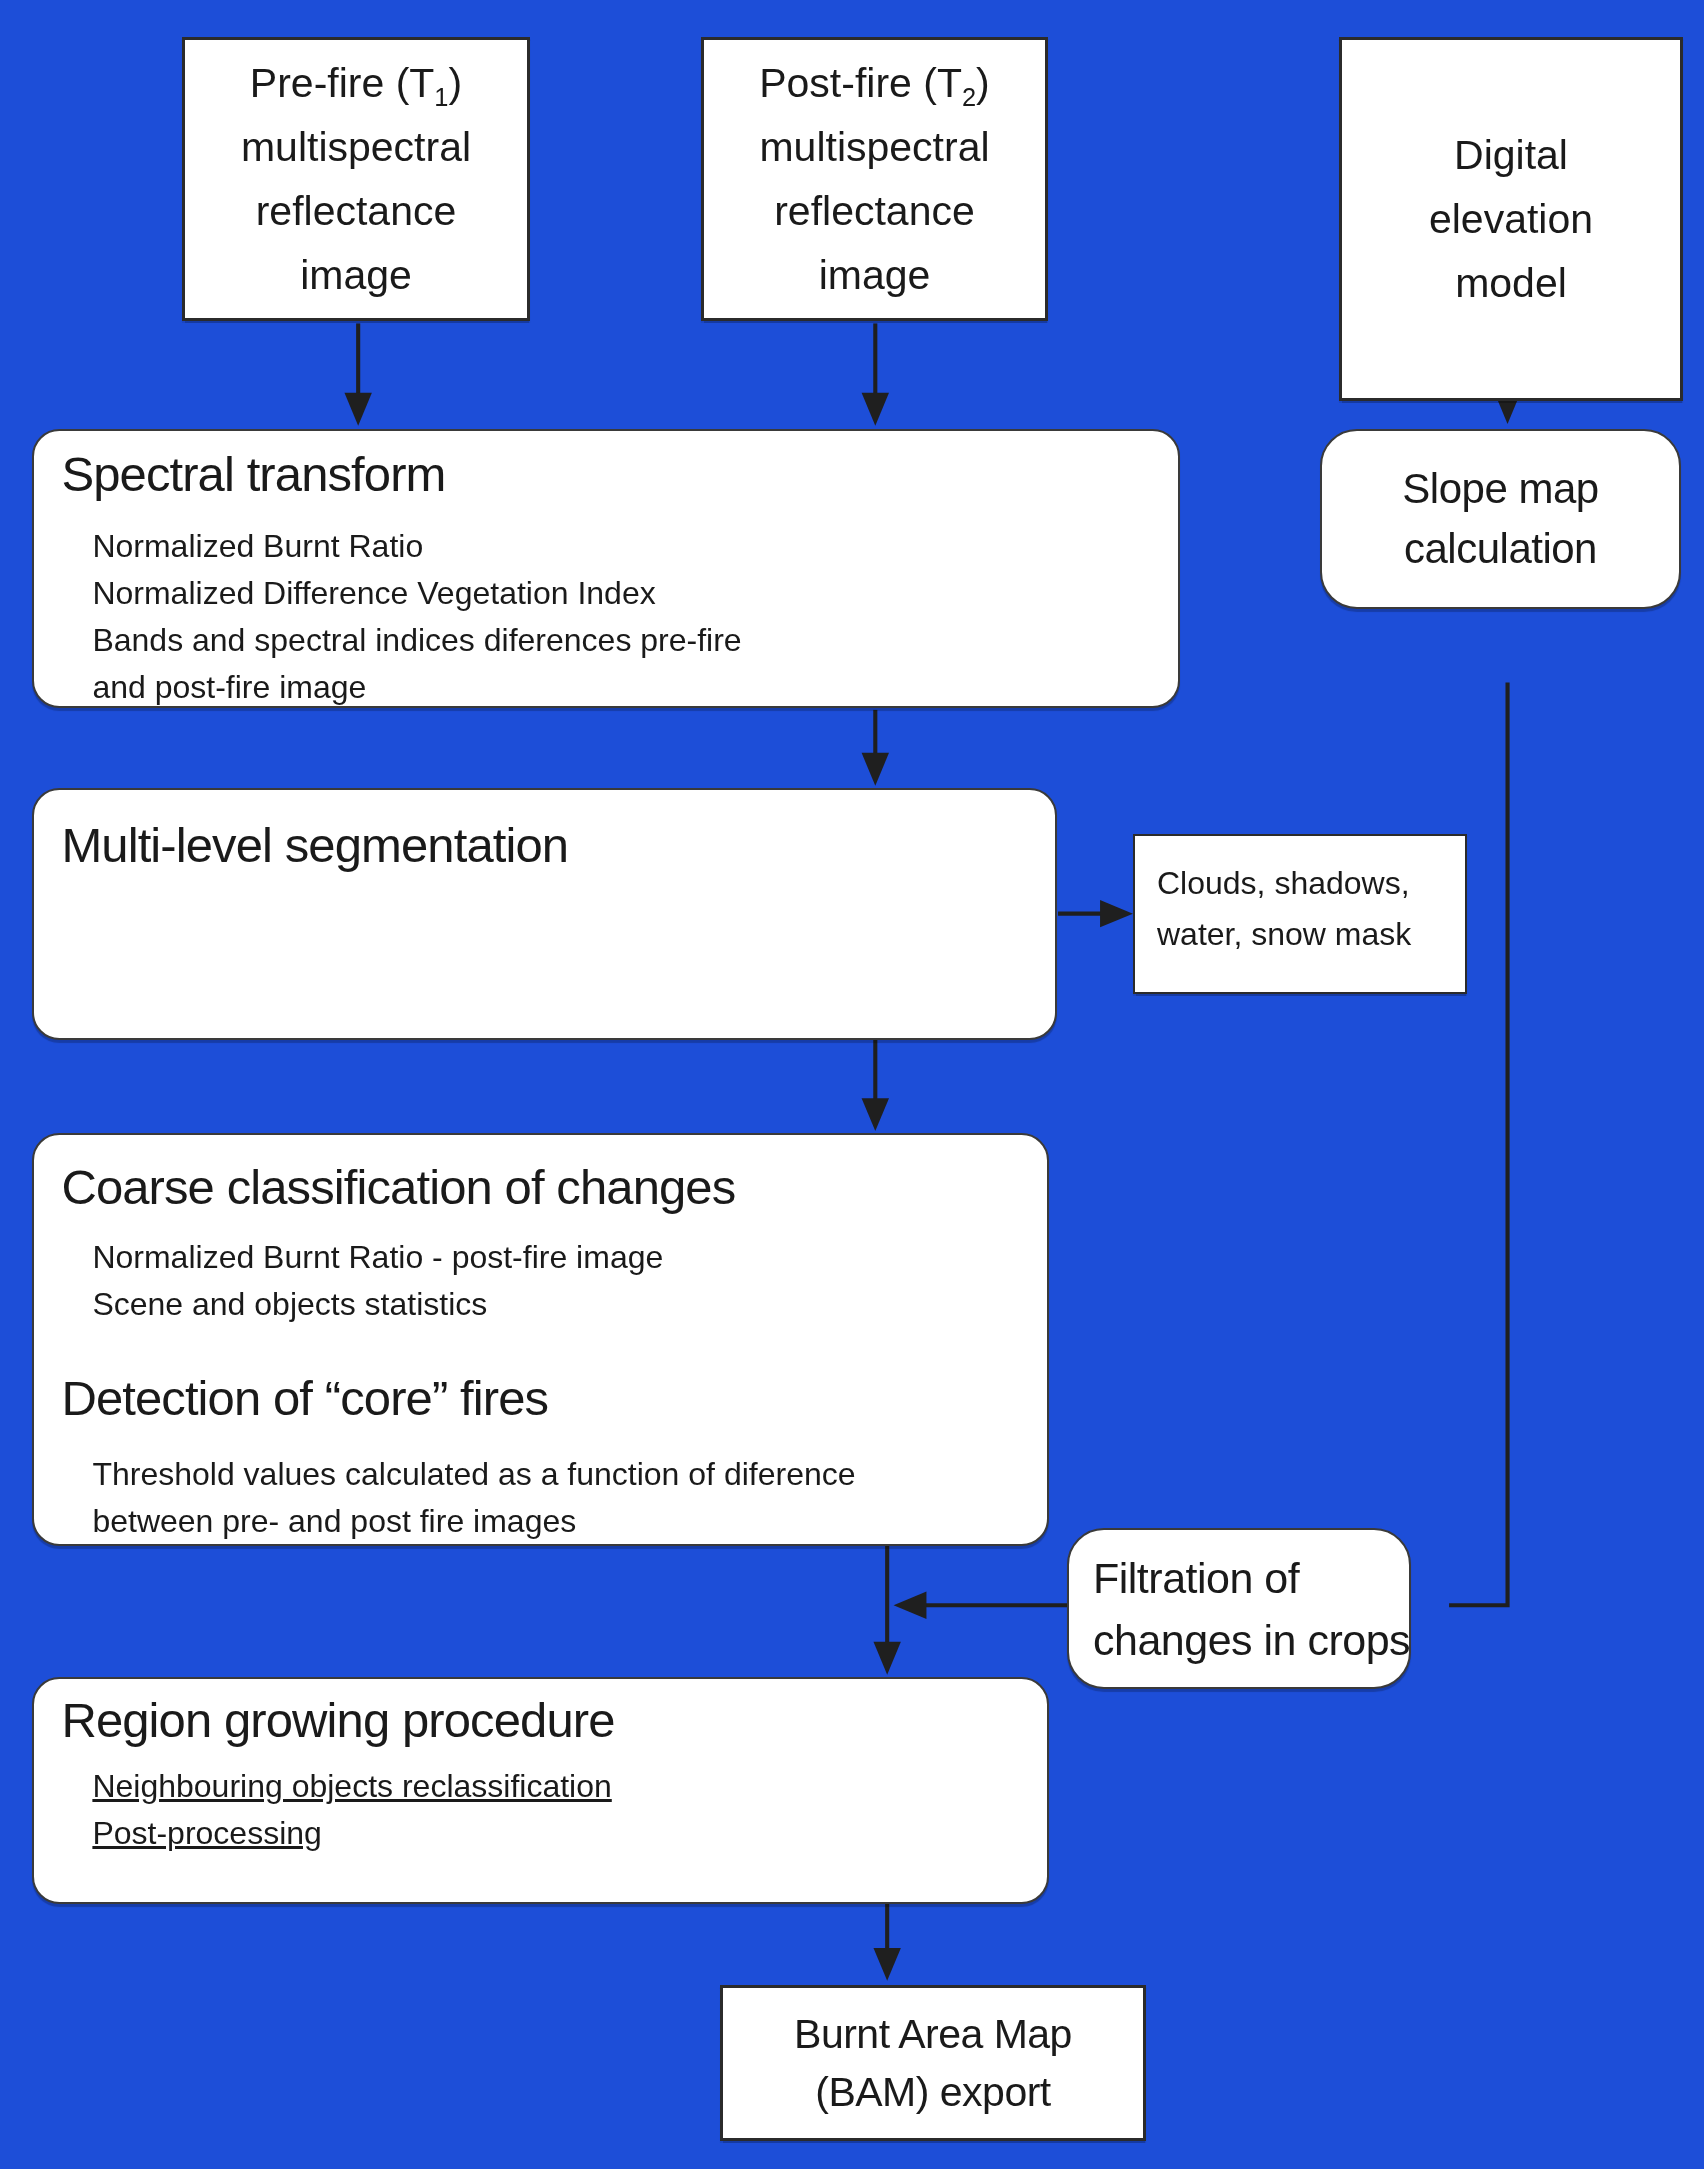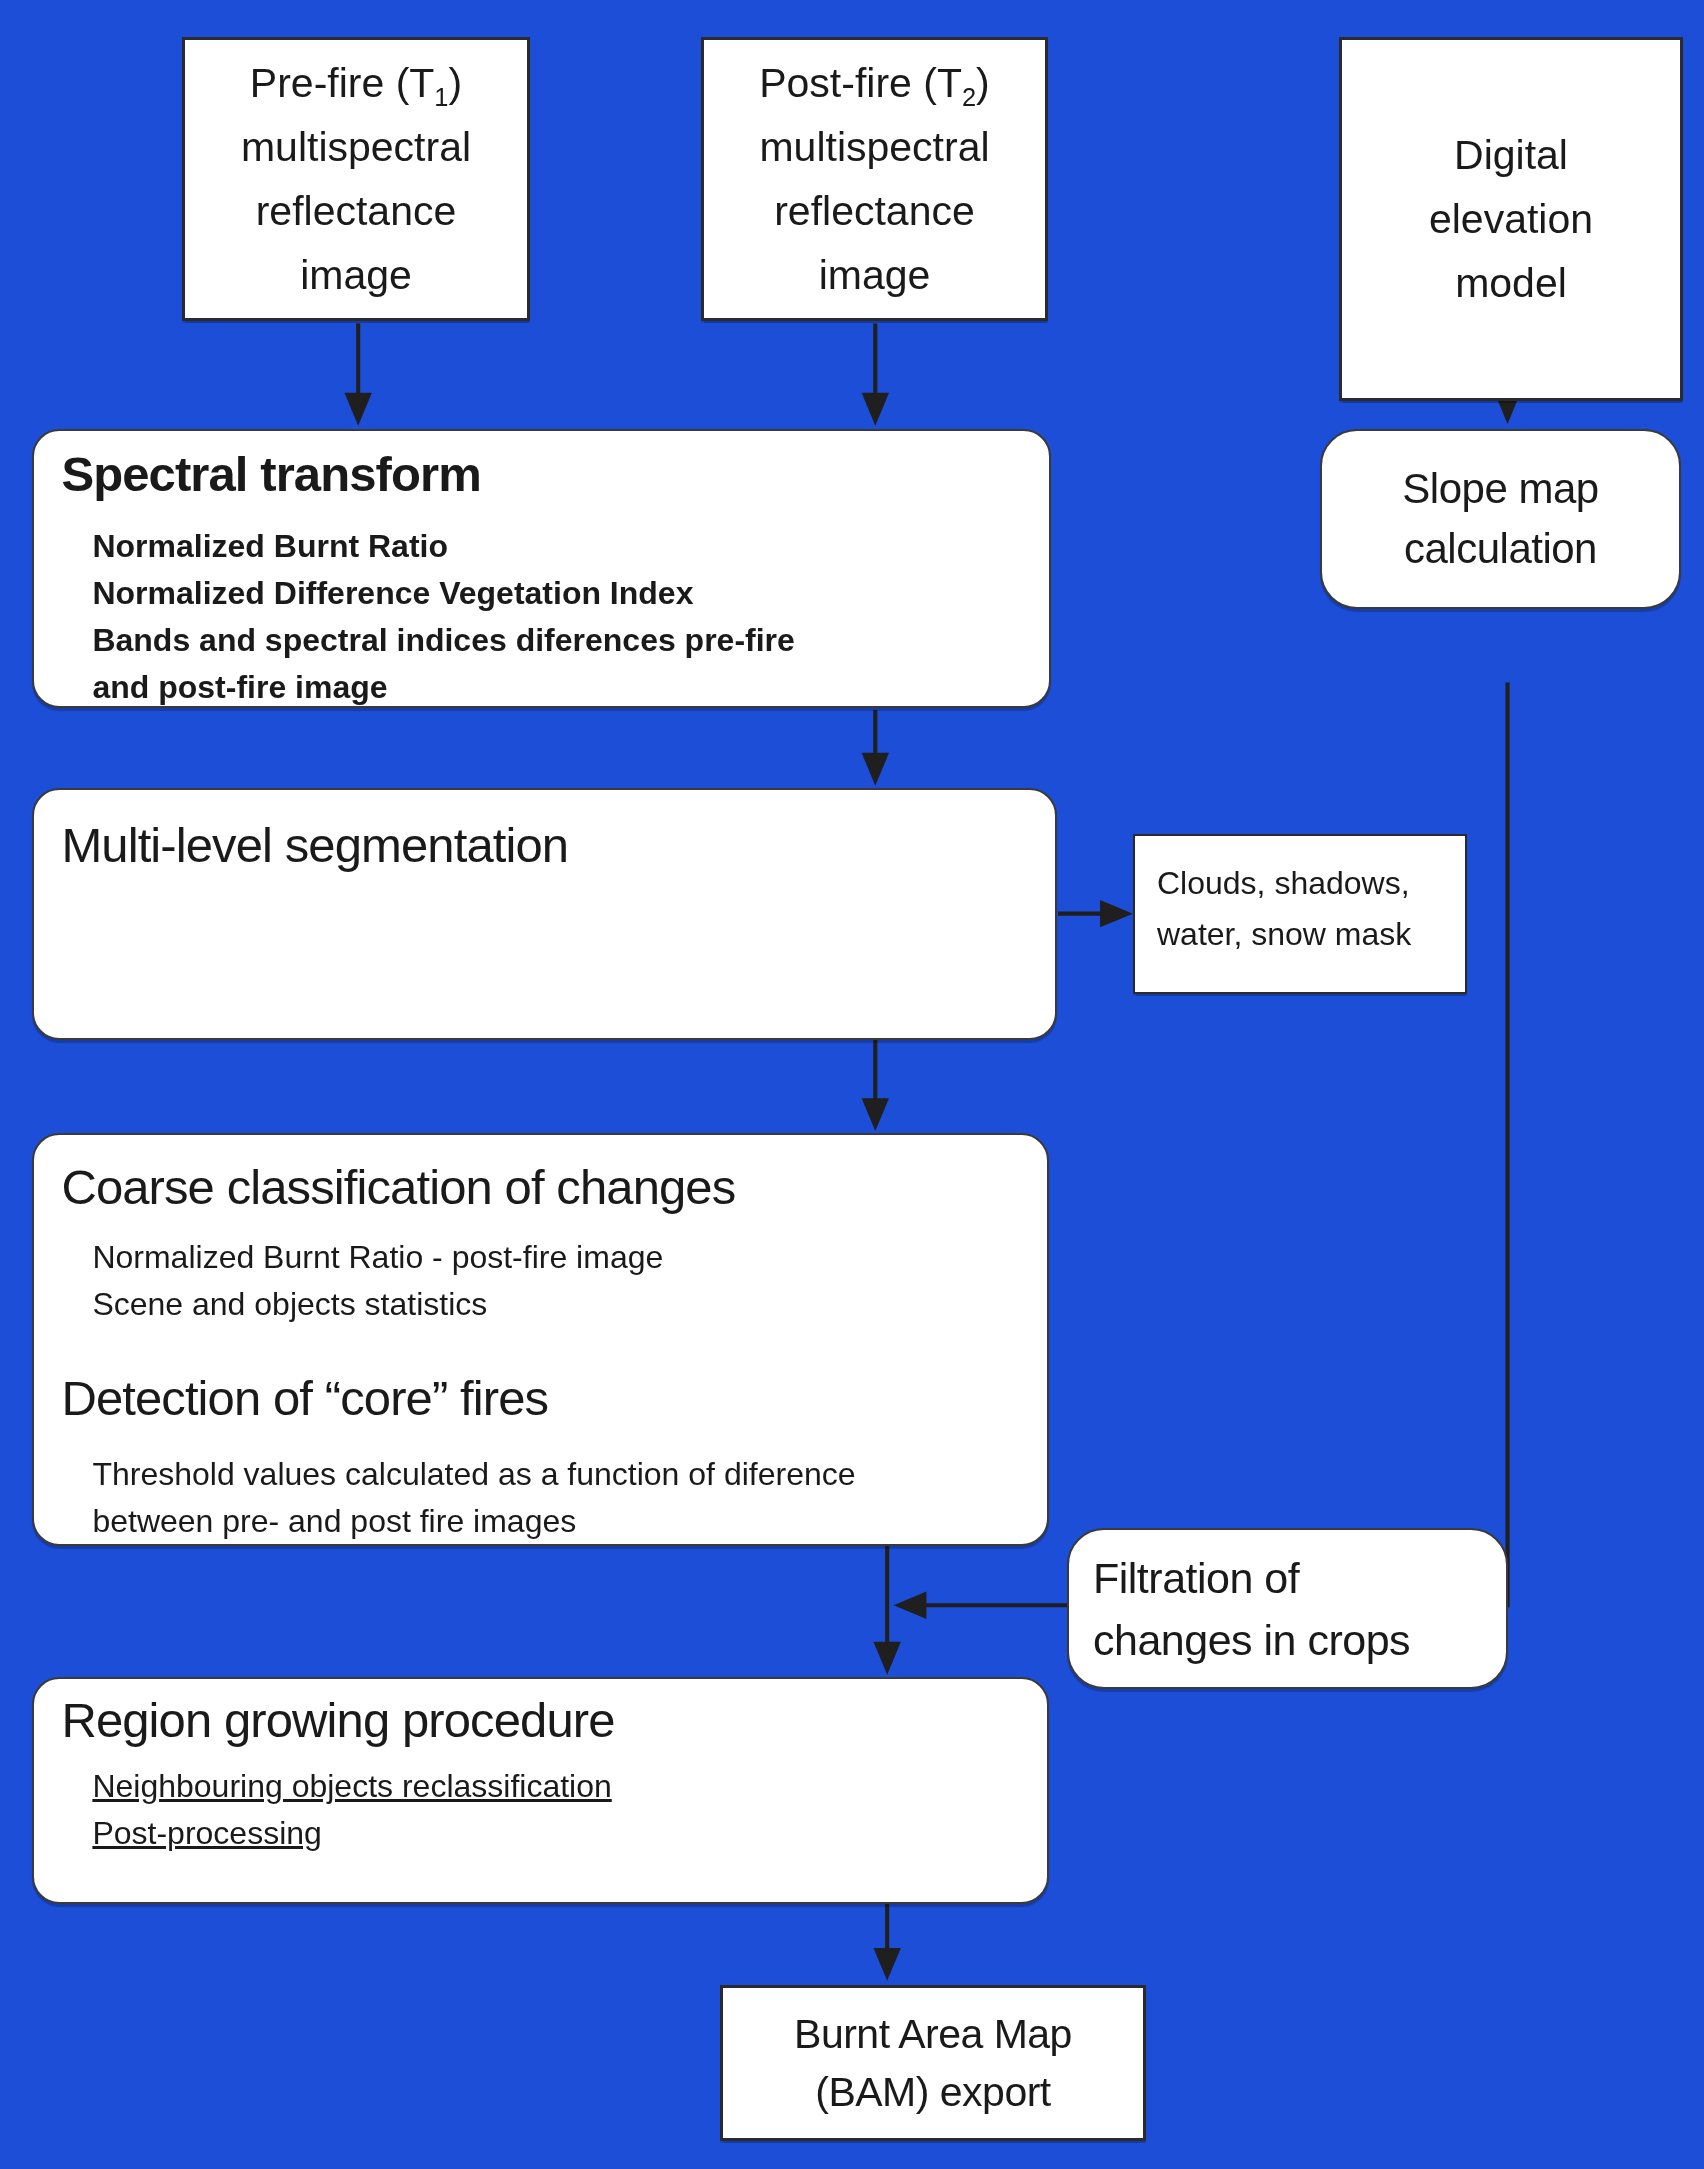--- a/index.html
+++ b/index.html
@@ -110,21 +110,21 @@
   </div>
 
   <div class="node rect" style="left:1339px;top:37px;width:344px;height:364px;">
     <div class="center-col">
       <div class="io-line">Digital</div>
       <div class="io-line">elevation</div>
       <div class="io-line">model</div>
     </div>
   </div>
 
-  <div class="node rounded" style="left:32px;top:429px;width:1019px;height:279px;font-weight:bold;">
+  <div class="node rounded" style="left:32px;top:429px;width:1148px;height:279px;">
     <div class="proc-pad">
       <div class="proc-heading">Spectral transform</div>
       <div class="proc-body" style="margin-top:20px;">
         <p>Normalized Burnt Ratio</p>
         <p>Normalized Difference Vegetation Index</p>
         <p>Bands and spectral indices diferences pre-fire</p>
         <p>and post-fire image</p>
       </div>
     </div>
   </div>
@@ -157,21 +157,21 @@
         <p>Scene and objects statistics</p>
       </div>
       <div class="proc-heading heading2">Detection of “core” fires</div>
       <div class="proc-body" style="margin-top:24px;">
         <p>Threshold values calculated as a function of diference</p>
         <p>between pre- and post fire images</p>
       </div>
     </div>
   </div>
 
-  <div class="node rounded small" style="left:1067px;top:1528px;width:441px;height:161px;">
+  <div class="node rounded small" style="left:1067px;top:1528px;width:344px;height:161px;">
     <div class="left-col">
       <div class="filt-line">Filtration of</div>
       <div class="filt-line">changes in crops</div>
     </div>
   </div>
 
   <div class="node rounded" style="left:32px;top:1677px;width:1017px;height:227px;">
     <div class="proc-pad" style="padding-top:12.8px;">
       <div class="proc-heading">Region growing procedure</div>
       <div class="proc-body" style="margin-top:14px;text-decoration:underline;">

